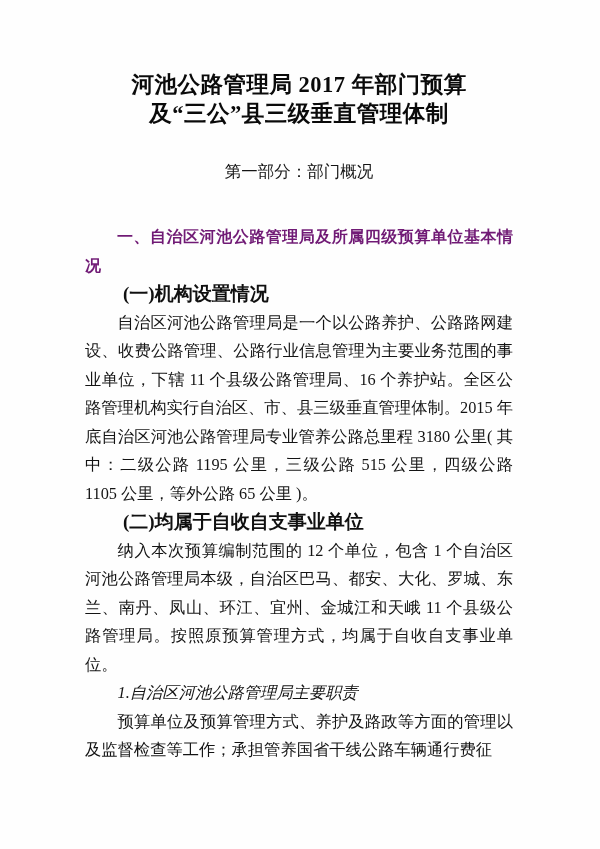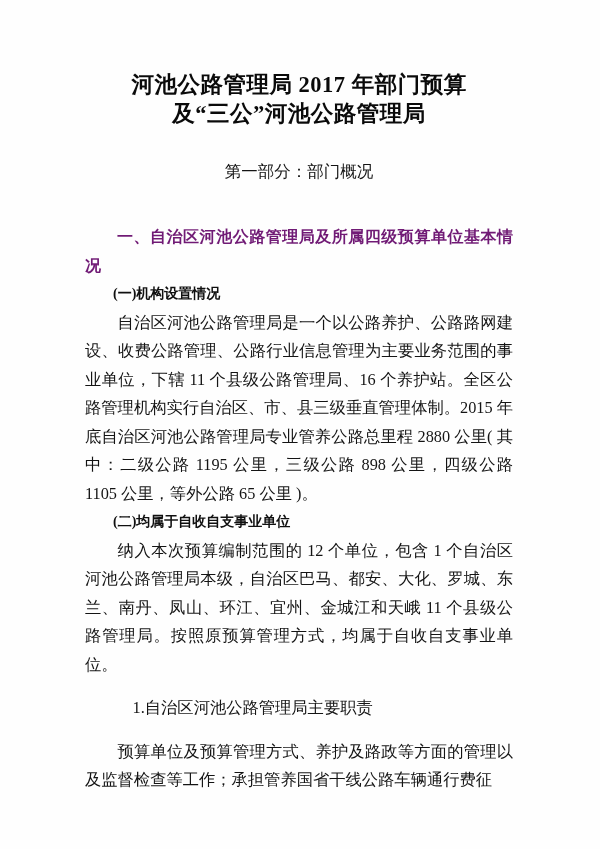--- a/index.html
+++ b/index.html
@@ -44,54 +44,55 @@
     font-size: 16px;
     font-weight: 600;
     line-height: 28.5px;
     text-indent: 2em;
     text-align: justify;
     text-justify: inter-ideograph;
     color: #701a75;
   }
   .sub-heading {
     margin: 0;
-    font-size: 14px;
+    font-size: 19px;
     font-weight: 700;
     line-height: 28.5px;
     text-indent: 2em;
     color: #101010;
   }
   .body-para {
     margin: 0;
     text-indent: 2em;
     text-align: justify;
     text-justify: inter-ideograph;
   }
   .num-item {
-    margin: 15px;
+    margin: 0;
     text-indent: 2em;
+    font-style: italic;
   }
 </style>
 </head>
 <body>
 
 <div class="page">
 
   <h1 class="doc-title">
     <span>河池公路管理局 2017 年部门预算</span><br>
-    <span>及“三公”河池公路管理局</span>
+    <span>及“三公”县三级垂直管理体制</span>
   </h1>
 
   <div class="part-heading">第一部分：部门概况</div>
 
   <h2 class="section-heading">一、自治区河池公路管理局及所属四级预算单位基本情况</h2>
 
   <h3 class="sub-heading">(一)机构设置情况</h3>
 
-  <p class="body-para">自治区河池公路管理局是一个以公路养护、公路路网建设、收费公路管理、公路行业信息管理为主要业务范围的事业单位，下辖 11 个县级公路管理局、16 个养护站。全区公路管理机构实行自治区、市、县三级垂直管理体制。2015 年底自治区河池公路管理局专业管养公路总里程 2880 公里( 其中：二级公路 1195 公里，三级公路 898 公里，四级公路 1105 公里，等外公路 65 公里 )。</p>
+  <p class="body-para">自治区河池公路管理局是一个以公路养护、公路路网建设、收费公路管理、公路行业信息管理为主要业务范围的事业单位，下辖 11 个县级公路管理局、16 个养护站。全区公路管理机构实行自治区、市、县三级垂直管理体制。2015 年底自治区河池公路管理局专业管养公路总里程 3180 公里( 其中：二级公路 1195 公里，三级公路 515 公里，四级公路 1105 公里，等外公路 65 公里 )。</p>
 
   <h3 class="sub-heading">(二)均属于自收自支事业单位</h3>
 
   <p class="body-para">纳入本次预算编制范围的 12 个单位，包含 1 个自治区河池公路管理局本级，自治区巴马、都安、大化、罗城、东兰、南丹、凤山、环江、宜州、金城江和天峨 11 个县级公路管理局。按照原预算管理方式，均属于自收自支事业单位。</p>
 
 
   <p class="num-item">1.自治区河池公路管理局主要职责</p>
 
   <p class="body-para">预算单位及预算管理方式、养护及路政等方面的管理以及监督检查等工作；承担管养国省干线公路车辆通行费征</p>
 

